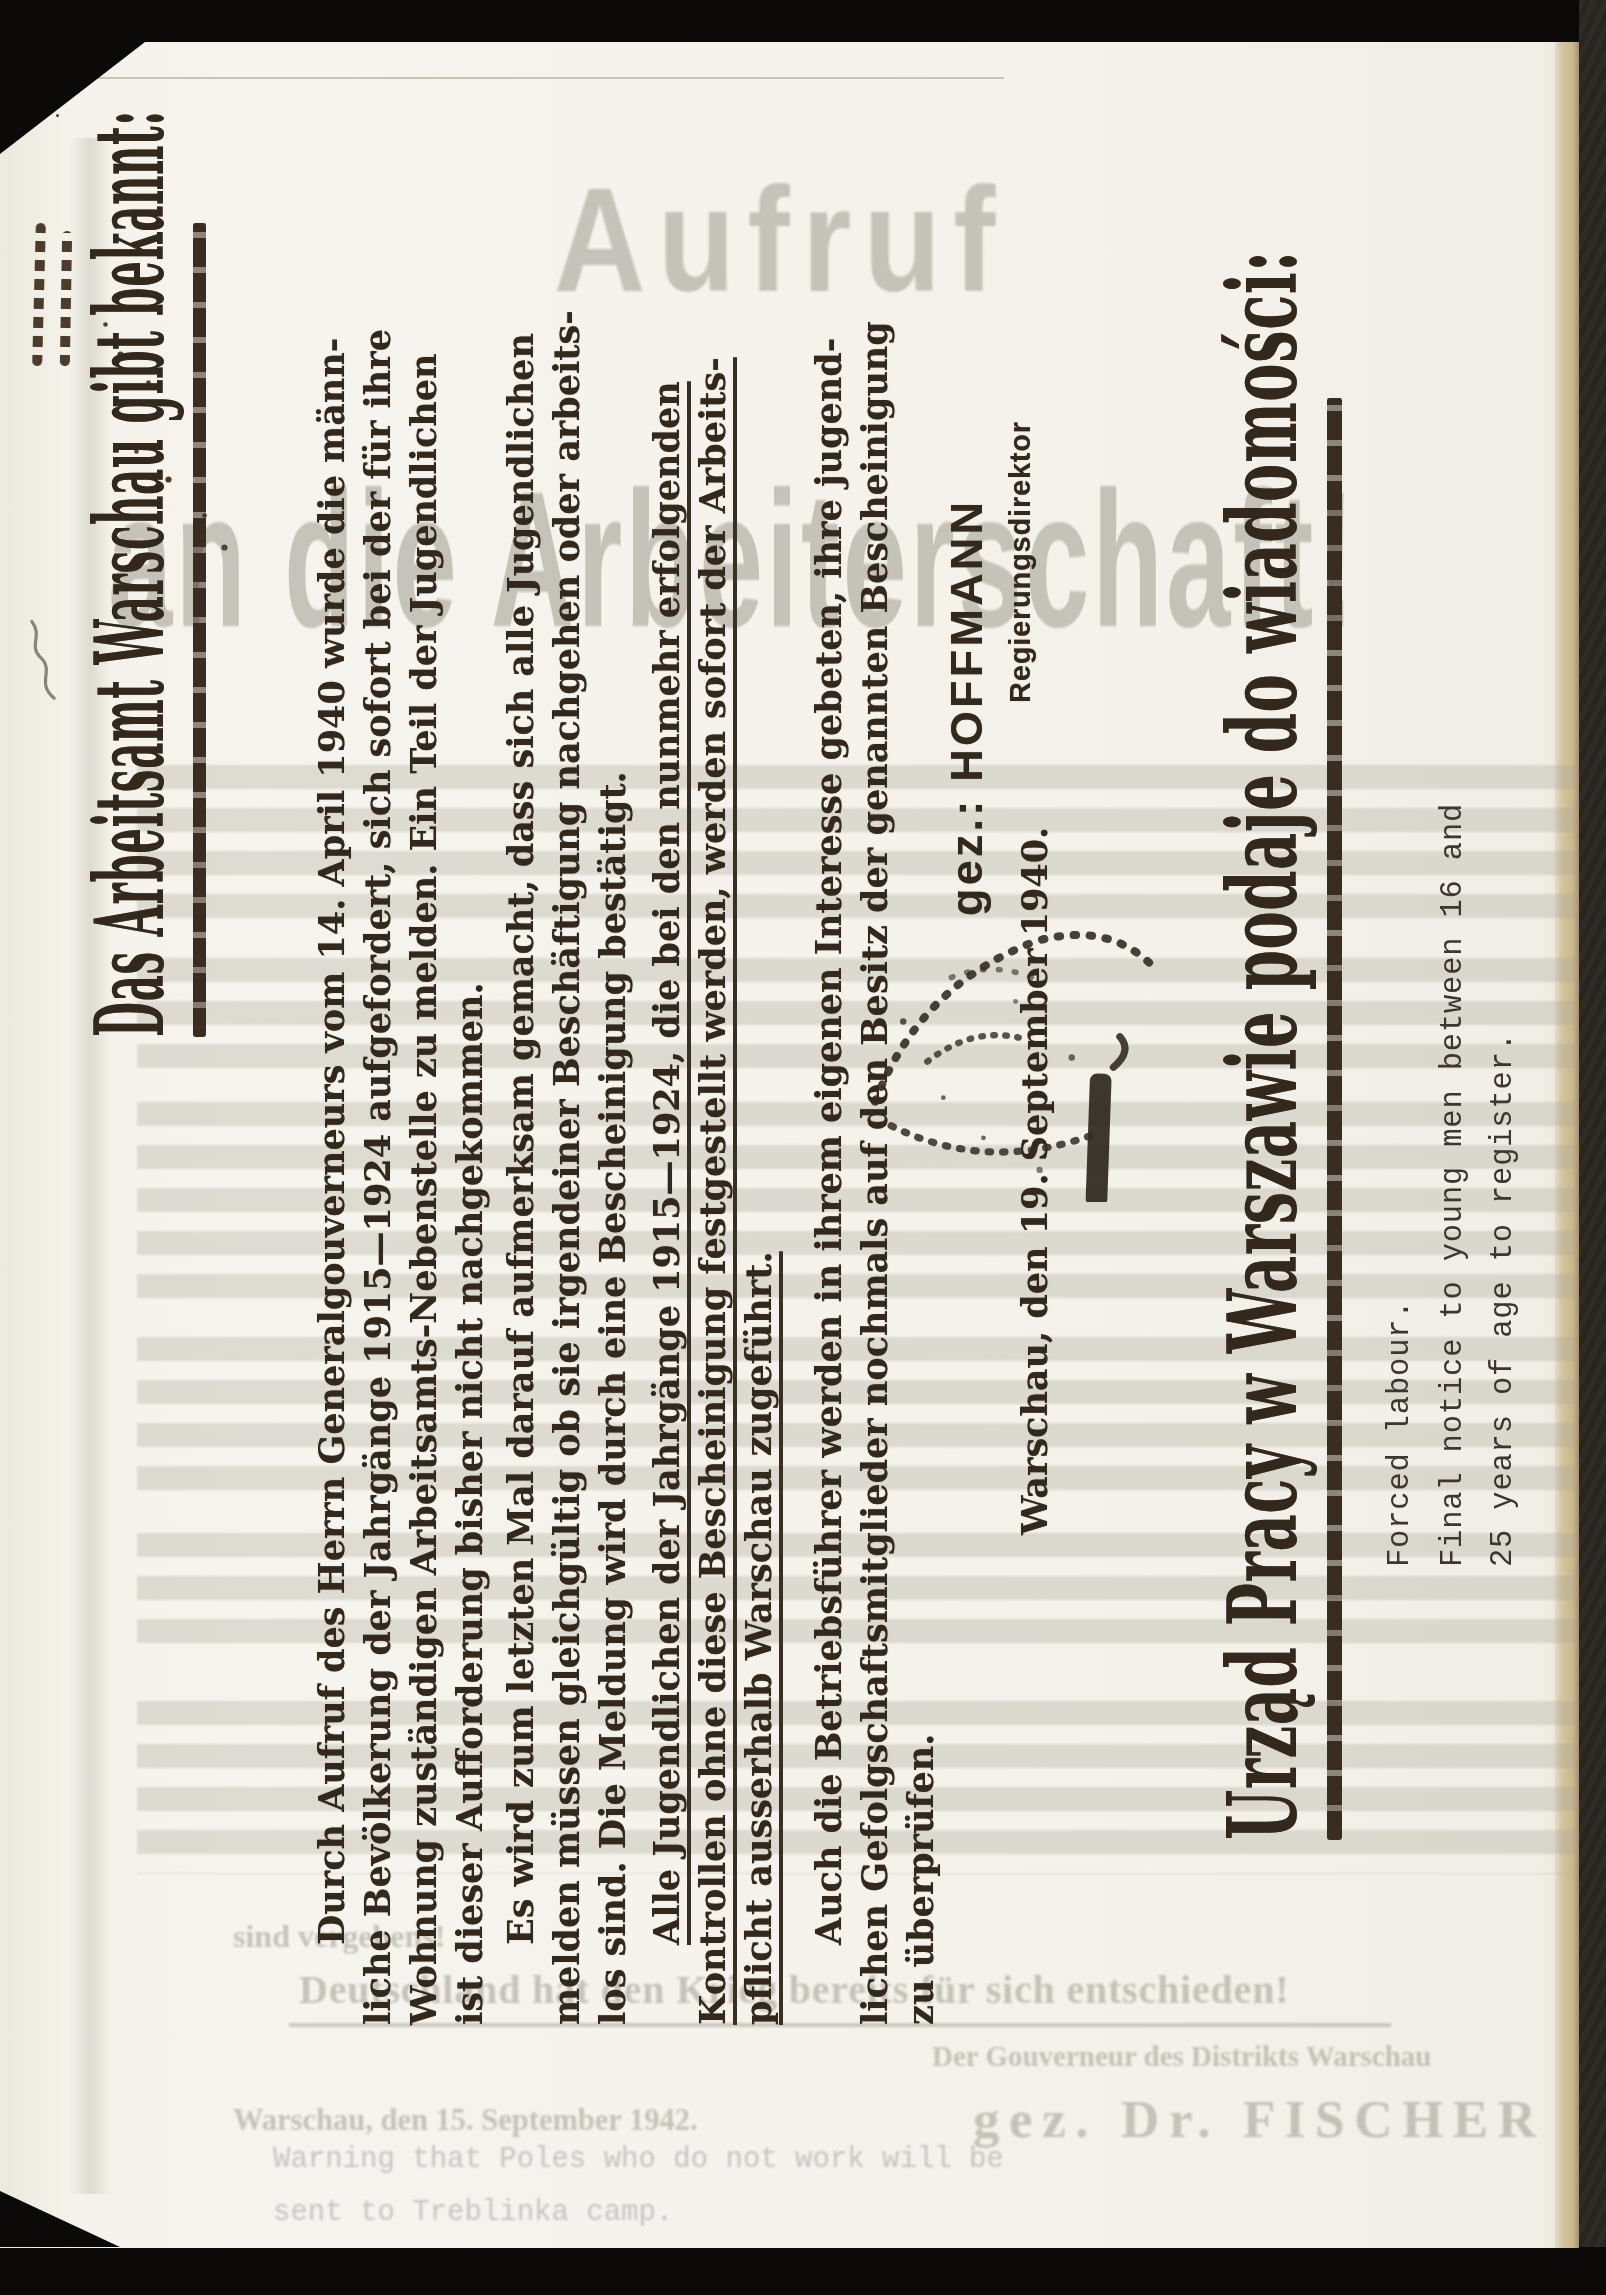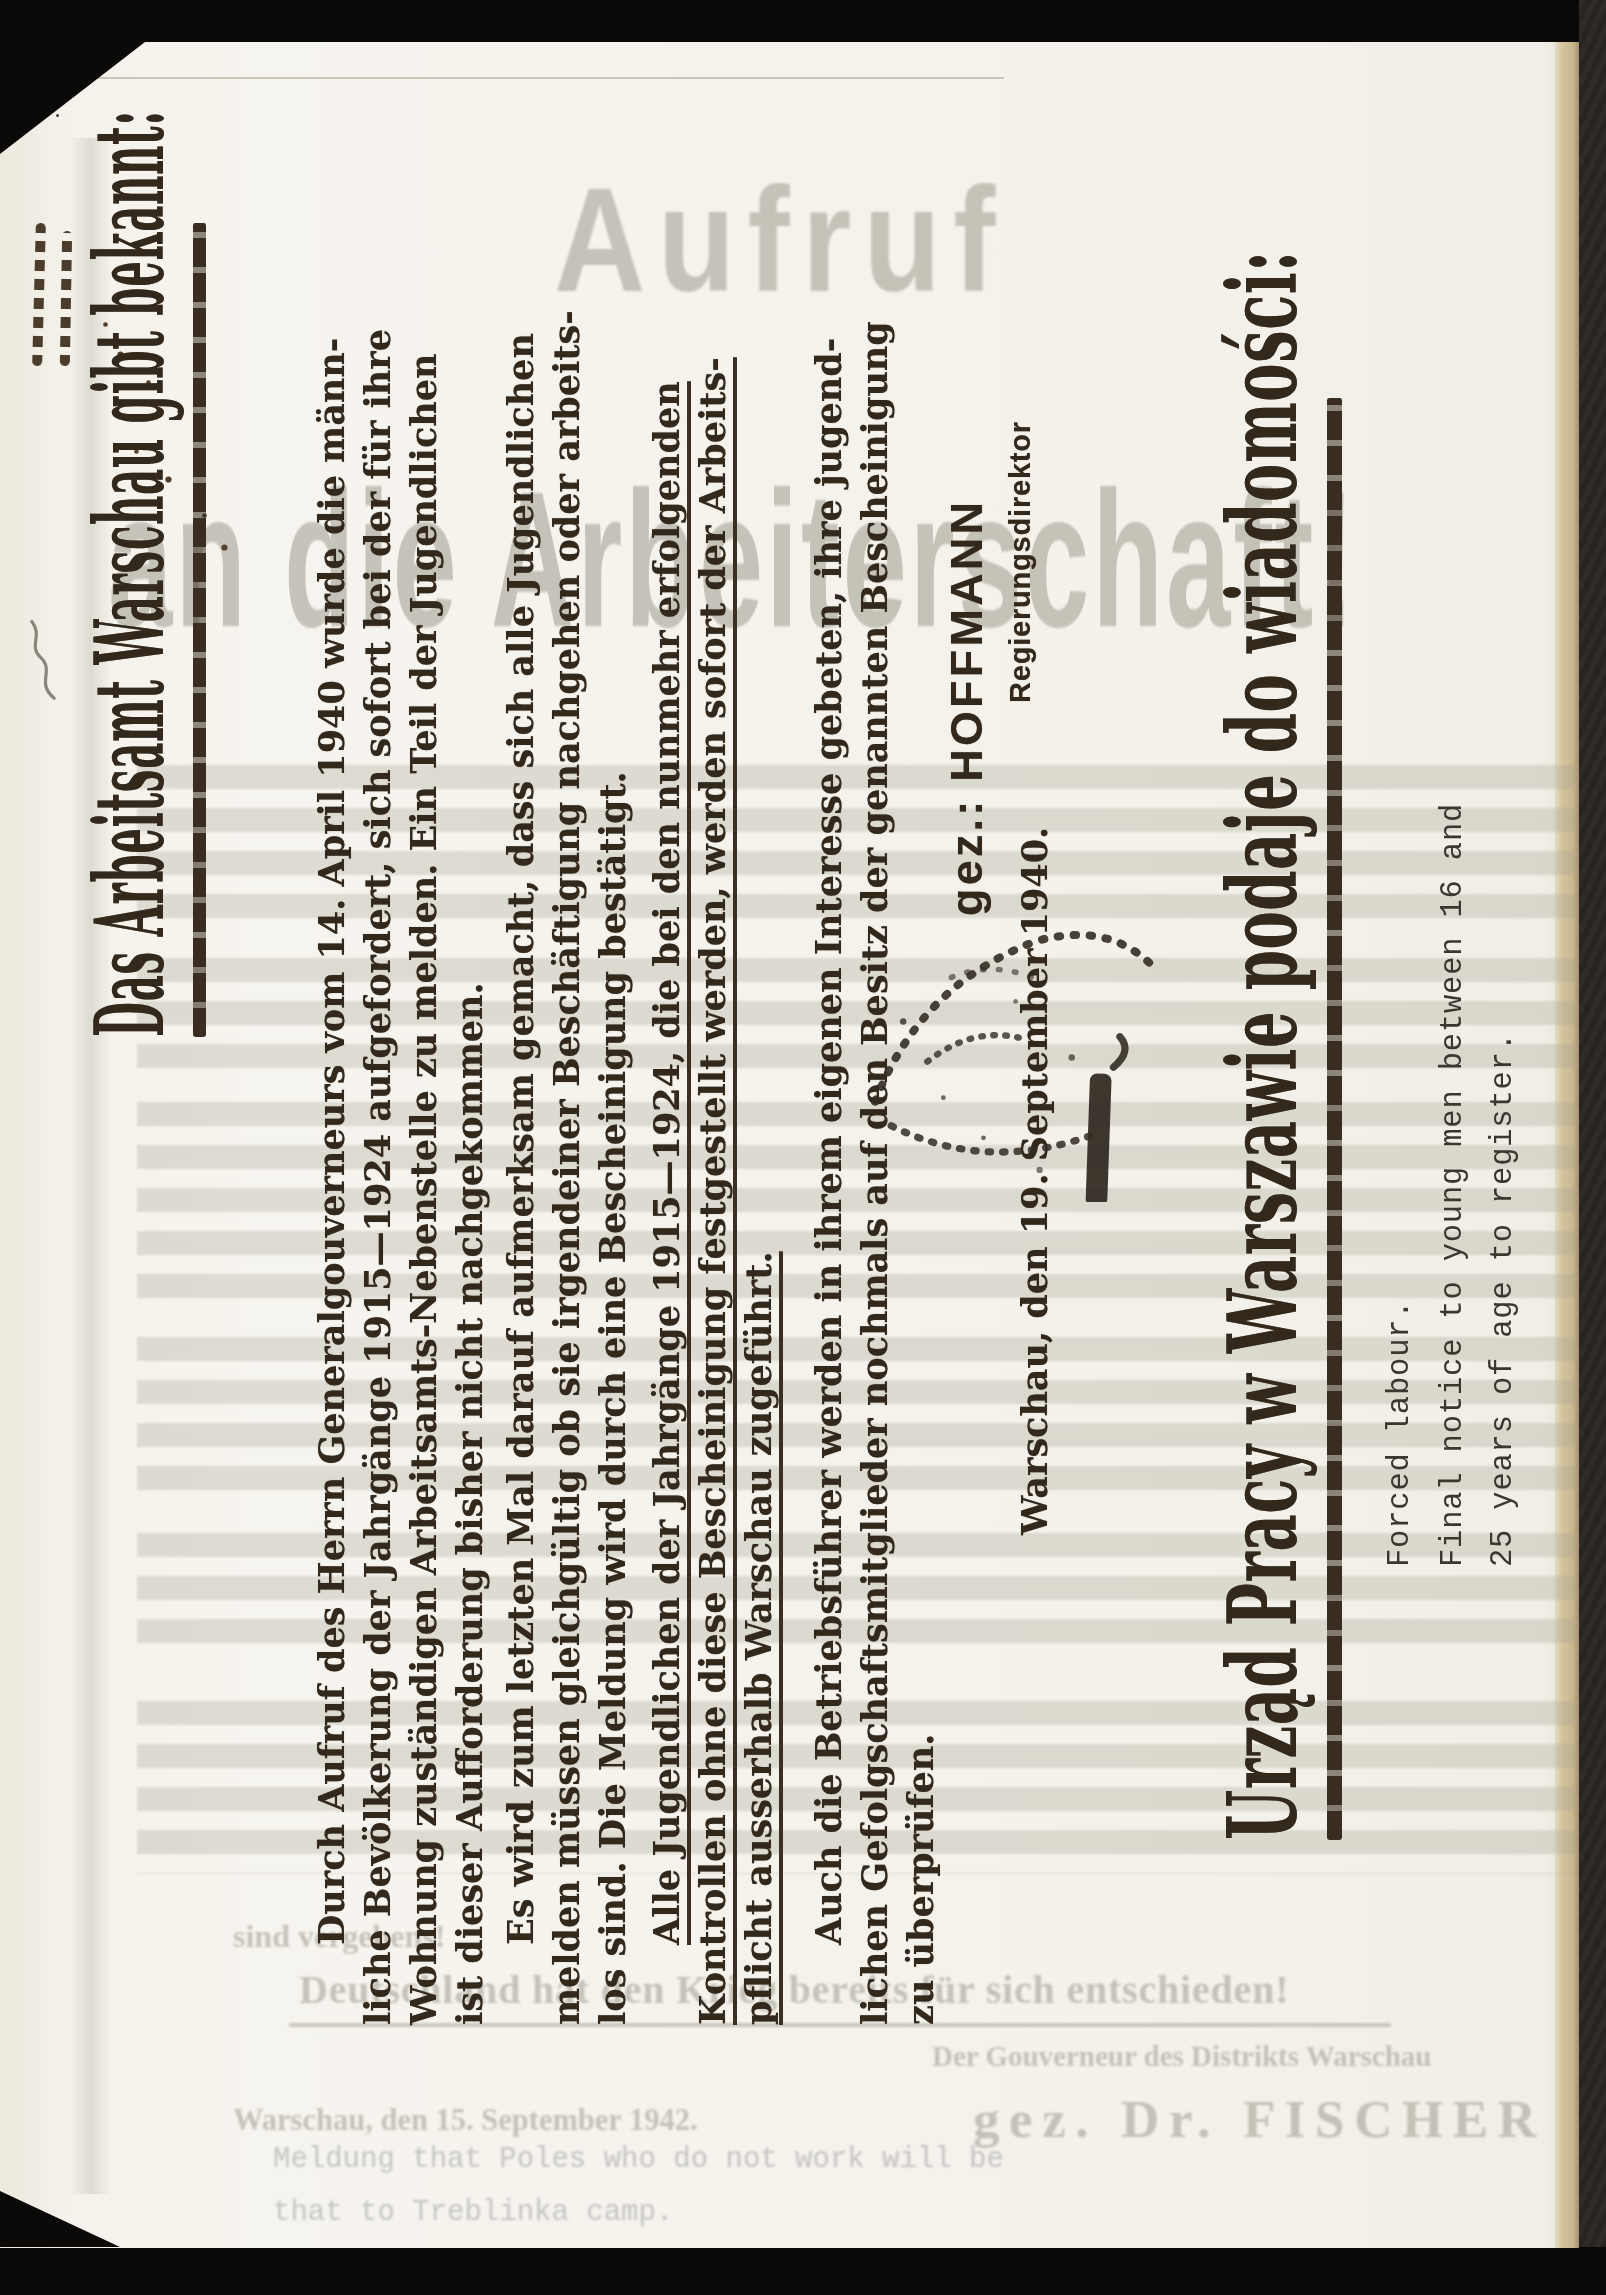--- a/index.html
+++ b/index.html
@@ -110,22 +110,22 @@
 
   <div class="abs ghost ghost-serif" style="left:233px;top:1876px;font-size:32px;">sind vergebens!</div>
 
   <div class="abs ghost ghost-serif" style="left:299px;top:1924px;font-size:40px;letter-spacing:0.8px;">Deutschland hat den Krieg bereits für sich entschieden!</div>
   <div class="abs ghost-rule" style="left:289px;top:1981px;width:1102px;height:4px;"></div>
 
   <div class="abs ghost ghost-serif" style="left:932px;top:1998px;font-size:29px;">Der Gouverneur des Distrikts Warschau</div>
   <div class="abs ghost ghost-serif" style="left:973px;top:2047px;font-size:53px;letter-spacing:9.6px;">gez. Dr. FISCHER</div>
   <div class="abs ghost ghost-serif" style="left:233px;top:2061px;font-size:30.5px;">Warschau, den 15. September 1942.</div>
 
-  <div class="abs ghost-mono" style="left:273px;top:2101px;font-size:29px;filter:blur(0.8px);">Meldung that Poles who do not work will be</div>
-  <div class="abs ghost-mono" style="left:273px;top:2154px;font-size:29px;filter:blur(0.8px);">that to Treblinka camp.</div>
+  <div class="abs ghost-mono" style="left:273px;top:2101px;font-size:29px;filter:blur(0.8px);">Warning that Poles who do not work will be</div>
+  <div class="abs ghost-mono" style="left:273px;top:2154px;font-size:29px;filter:blur(0.8px);">sent to Treblinka camp.</div>
 
   <div class="abs specks" style="left:56px;top:72px;"></div>
 
   <div class="abs rot">
 
     <div class="abs stamp-dash" style="left:1845px;top:34px;width:143px;transform:rotate(1.5deg);"></div>
     <div class="abs stamp-dash" style="left:1845px;top:61px;width:135px;transform:rotate(1deg);"></div>
 
     <svg class="abs" style="left:1508px;top:19px;" width="88" height="48" viewBox="0 0 110 60">
       <path d="M6,44 C26,20 40,46 58,26 C72,12 84,30 102,16" fill="none" stroke="rgba(104,96,86,.75)" stroke-width="4" stroke-linecap="round"></path>

